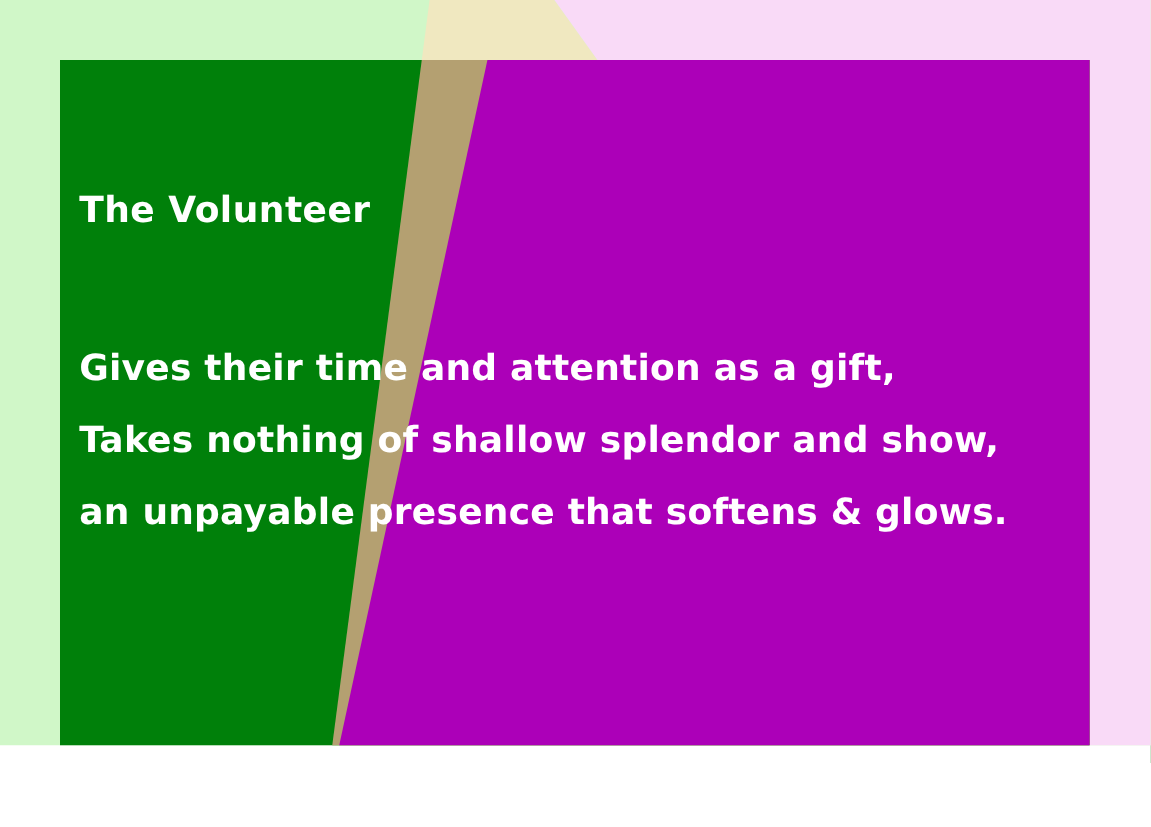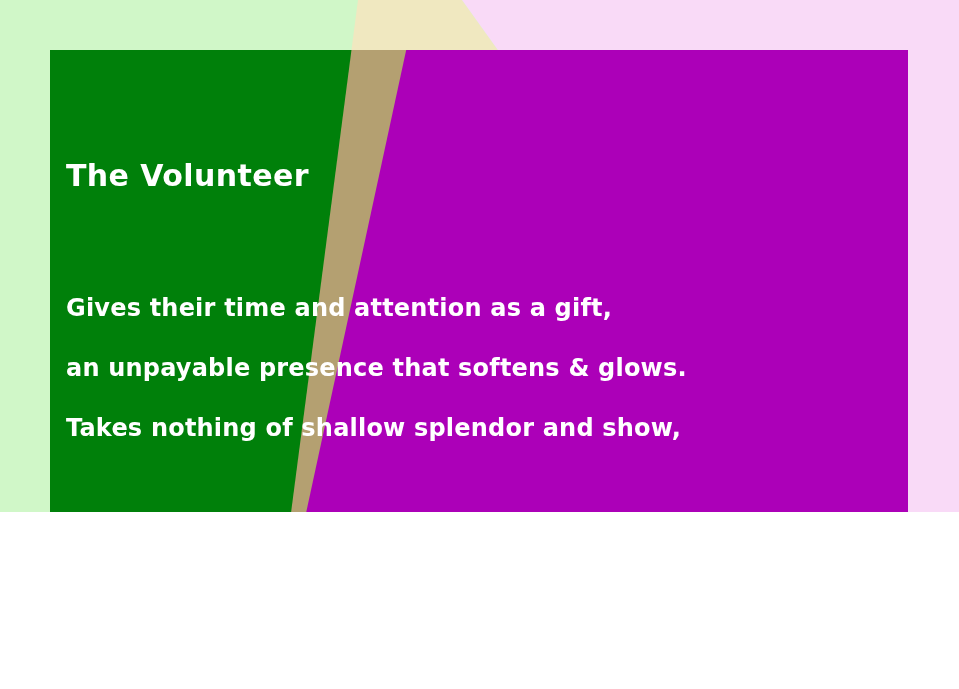--- a/index.html
+++ b/index.html
@@ -3,21 +3,21 @@
 <meta charset="utf-8">
 <style>
   html, body {
     margin: 0;
     padding: 0;
     background: #ffffff;
   }
   #poster {
     position: relative;
     width: 959px;
-    height: 512px;
+    height: 621px;
     overflow: hidden;
     font-family: "DejaVu Sans", "Liberation Sans", sans-serif;
   }
   .layer {
     position: absolute;
     top: 0;
     left: 0;
     width: 959px;
     height: 689px;
   }
@@ -33,21 +33,21 @@
   }
   .poem-title {
     font-size: 30px;
     font-weight: 700;
     letter-spacing: 0.4px;
     line-height: 1.2;
     margin: 0 0 84px 0;
     white-space: pre;
   }
   .poem-line {
-    font-size: 24px;
+    font-size: 30px;
     font-weight: 700;
     letter-spacing: 0.2px;
     line-height: 60px;
     margin: 0;
     white-space: pre;
   }
 </style>
 </head>
 <body>
 
@@ -67,18 +67,18 @@
       <rect id="panel-green" x="0" y="0" width="959" height="689" fill="#00800a"></rect>
       <polygon id="panel-khaki" fill="#b4a071" points="358,0 959,0 959,689 268,689"></polygon>
       <polygon id="panel-magenta" fill="#ac00b8" points="417,0 959,0 959,689 268,689"></polygon>
     </g>
   </svg>
 
   <div class="text-block">
     <div class="poem-title">The Volunteer</div>
     <div class="poem-body">
       <div class="poem-line">Gives their time and attention as a gift,</div>
+      <div class="poem-line">Takes nothing of shallow splendor and show,</div>
       <div class="poem-line">an unpayable presence that softens &amp; glows.</div>
-      <div class="poem-line">Takes nothing of shallow splendor and show,</div>
     </div>
   </div>
 
 </div>
 
 </body></html>

